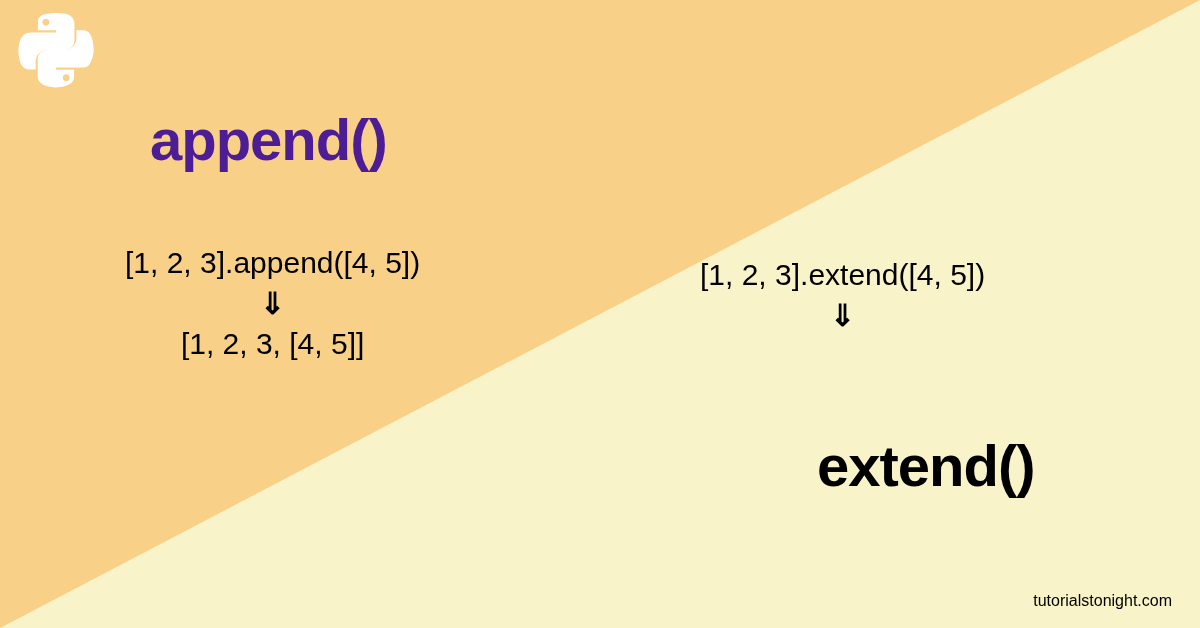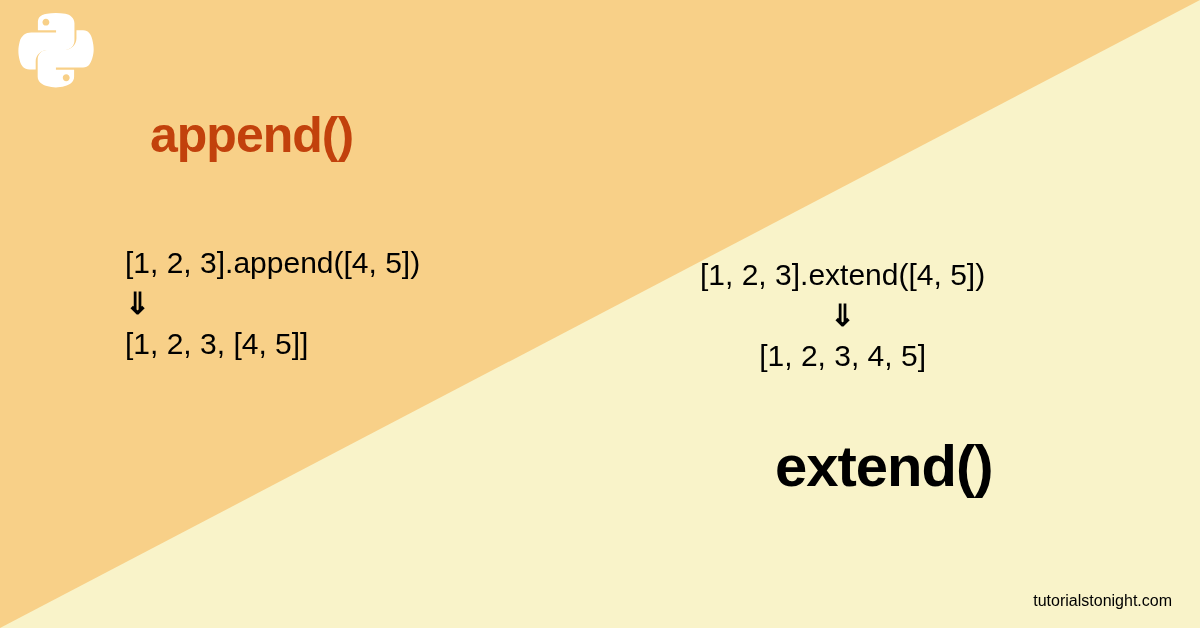--- a/index.html
+++ b/index.html
@@ -29,47 +29,47 @@
     position: absolute;
     top: 12px;
     left: 18px;
     width: 76px;
     height: 76px;
   }
   .append-title {
     position: absolute;
     top: 106px;
     left: 150px;
-    font-size: 50px;
+    font-size: 58px;
     font-weight: 900;
     letter-spacing: -1px;
-    color: #c2410c;
+    color: #4c1d95;
   }
   .append-example {
     position: absolute;
     top: 243px;
     left: 125px;
-    text-align: left;
+    text-align: center;
     font-size: 30px;
     color: #000;
     line-height: 1.35;
   }
   .extend-example {
     position: absolute;
     top: 255px;
     left: 700px;
     text-align: center;
     font-size: 30px;
     color: #000;
     line-height: 1.35;
   }
   .extend-title {
     position: absolute;
     top: 432px;
-    left: 775px;
+    left: 817px;
     font-size: 58px;
     font-weight: 900;
     letter-spacing: -1px;
     color: #000;
   }
   .arrow {
     font-size: 30px;
     font-weight: bold;
   }
   .footer {
@@ -97,18 +97,17 @@
 
 <div class="append-example">
   <div>[1, 2, 3].append([4, 5])</div>
   <div class="arrow">⇓</div>
   <div>[1, 2, 3, [4, 5]]</div>
 </div>
 
 <div class="extend-example">
   <div>[1, 2, 3].extend([4, 5])</div>
   <div class="arrow">⇓</div>
-  <div>[1, 2, 3, 4, 5]</div>
 </div>
 
 <div class="extend-title">extend()</div>
 
 <div class="footer">tutorialstonight.com</div>
 
 </body></html>

